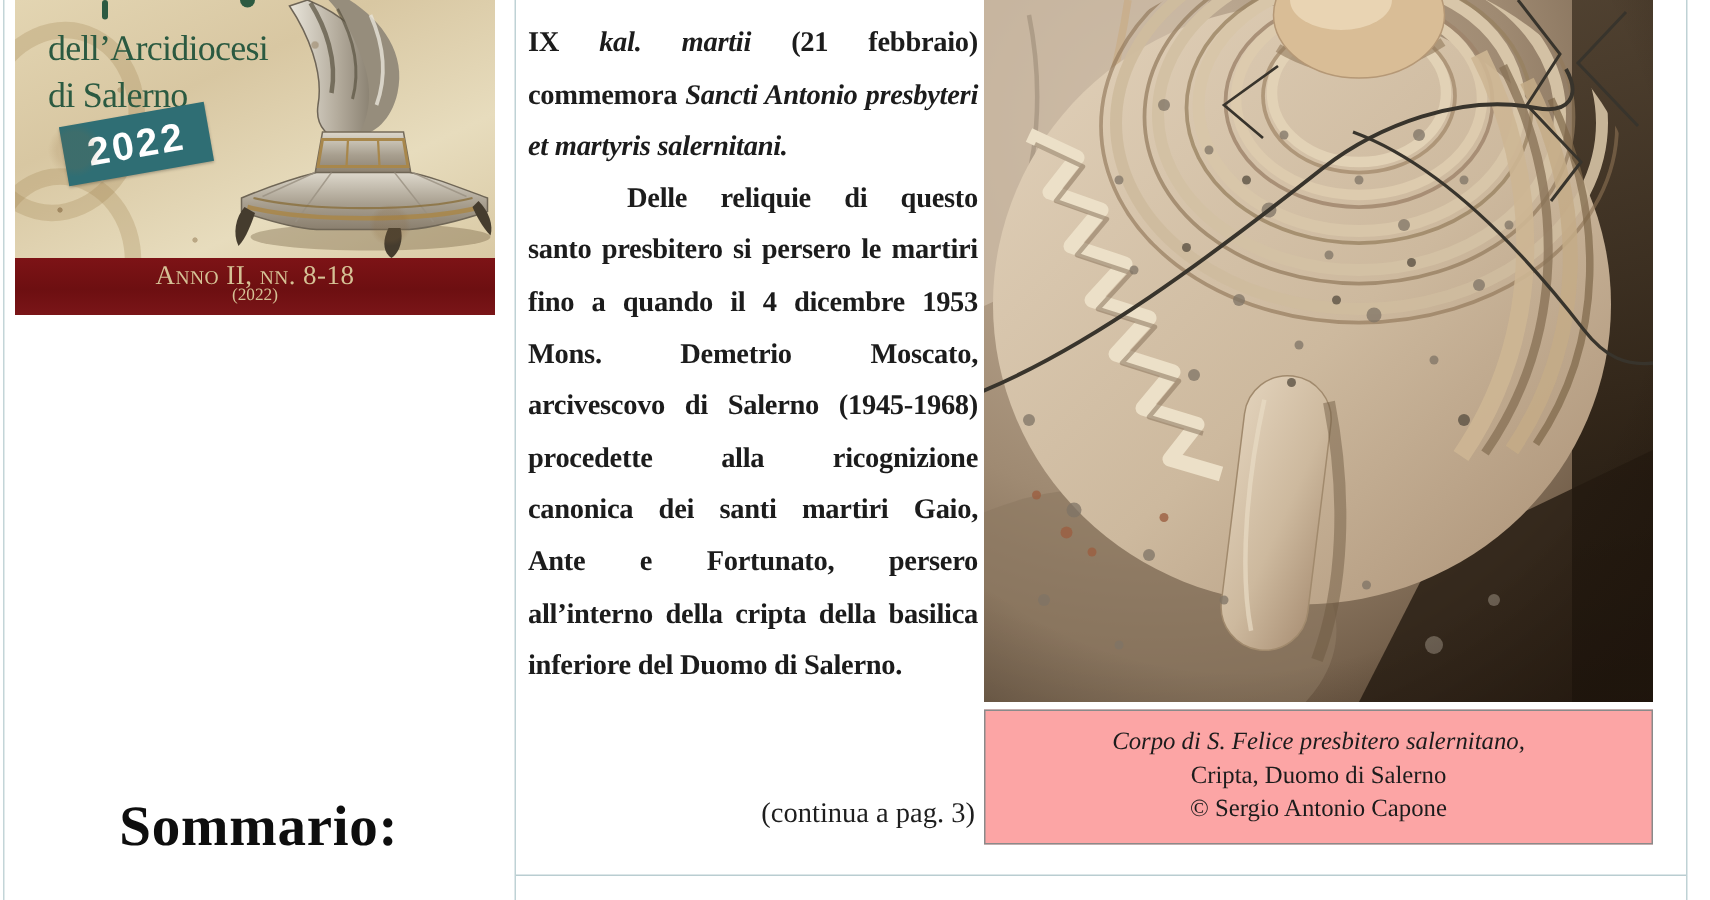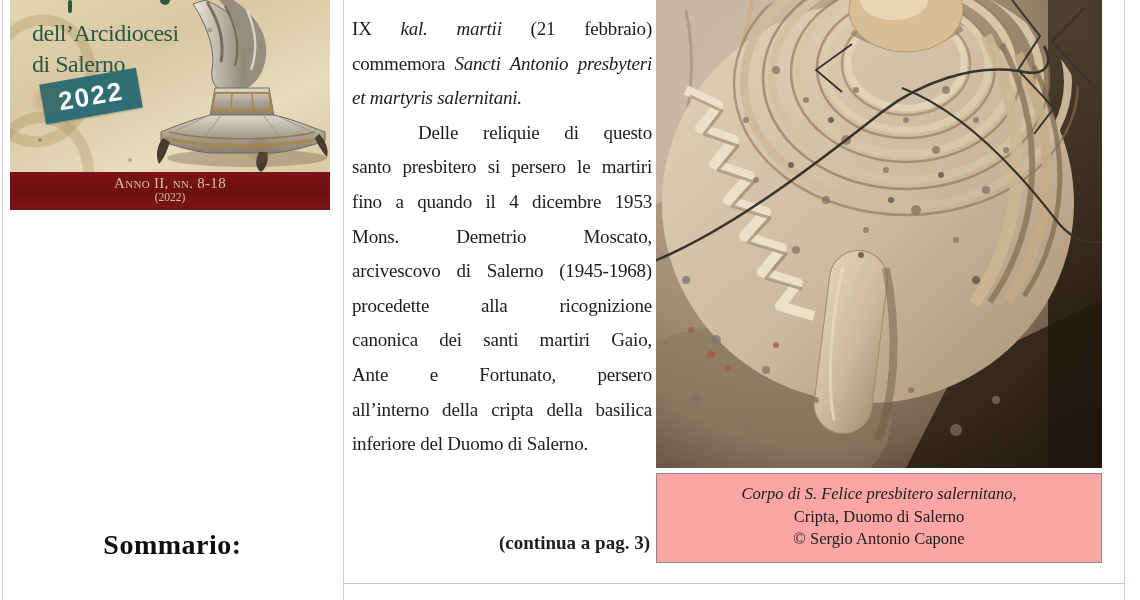--- a/index.html
+++ b/index.html
@@ -29,39 +29,39 @@
   .cover-title{position:absolute;left:22px;top:18px;font-size:24px;line-height:31px;
      color:#2b5a41;letter-spacing:-0.5px;}
   .badge{position:absolute;left:32px;top:76px;width:98px;height:40px;background:#2f6e74;
      transform:rotate(-10deg);display:flex;align-items:center;justify-content:center;
      color:#ffffff;font-family:"Liberation Sans",sans-serif;font-weight:bold;font-size:26px;
      letter-spacing:2px;box-shadow:0 1px 2px rgba(0,0,0,.25);}
   .statue{position:absolute;right:0;top:0;width:175px;height:172px;}
   .band{position:absolute;left:0;right:0;bottom:0;height:38px;background:
      linear-gradient(180deg,#7d1316 0%,#6d0f11 55%,#7a1518 100%);
      color:#d5c195;text-align:center;padding-top:3px;box-sizing:border-box;}
-  .band-l1{font-variant:small-caps;font-size:15px;line-height:16px;letter-spacing:.3px;}
+  .band-l1{font-variant:small-caps;font-size:18px;line-height:16px;letter-spacing:.3px;}
   .band-l2{font-size:11.5px;line-height:13px;}
 
   .sommario{position:absolute;left:2px;top:529px;width:341px;text-align:center;
-     font-weight:bold;font-size:28px;color:#0e0e0e;letter-spacing:.5px;}
+     font-weight:bold;font-size:38px;color:#0e0e0e;letter-spacing:.5px;}
 
   
   .frame{position:absolute;left:343px;top:0;width:782px;height:600px;
      border-left:1px solid #bfd2d5;border-right:1px solid #bfd2d5;box-sizing:border-box;}
   .frame-bottom{position:absolute;left:0;right:0;top:583px;height:1px;background:#b9cdd1;}
 
   
   .textcol{position:absolute;left:8px;top:0;width:300px;padding-top:12px;}
   .tl{font-size:19px;line-height:34.6px;letter-spacing:-0.2px;color:#1c1c1c;
-      text-align:justify;text-align-last:justify;}
+      text-align:justify;text-align-last:justify;font-weight:bold;}
   .tl.lastline{text-align-last:left;}
   .tl.indent{text-indent:66px;}
   .tl em{font-style:italic;}
-  .continua{margin-top:70px;text-align:right;font-weight:bold;font-size:19px;padding-right:2px;}
+  .continua{margin-top:70px;text-align:right;font-weight:normal;font-size:19px;padding-right:2px;}
 
   
   .figure{position:absolute;left:312px;top:0;width:446px;}
   .photo{position:relative;width:446px;height:468px;overflow:hidden;background:#6b5743;}
   .photo svg{display:block;}
   .caption{margin-top:5px;border:1px solid #8a8a8a;background:#fca5a5;text-align:center;
      padding:9px 4px 11px;font-size:16.5px;line-height:22.5px;color:#1c1c1c;}
   .cap-it{font-style:italic;}
 </style>
 </head>

